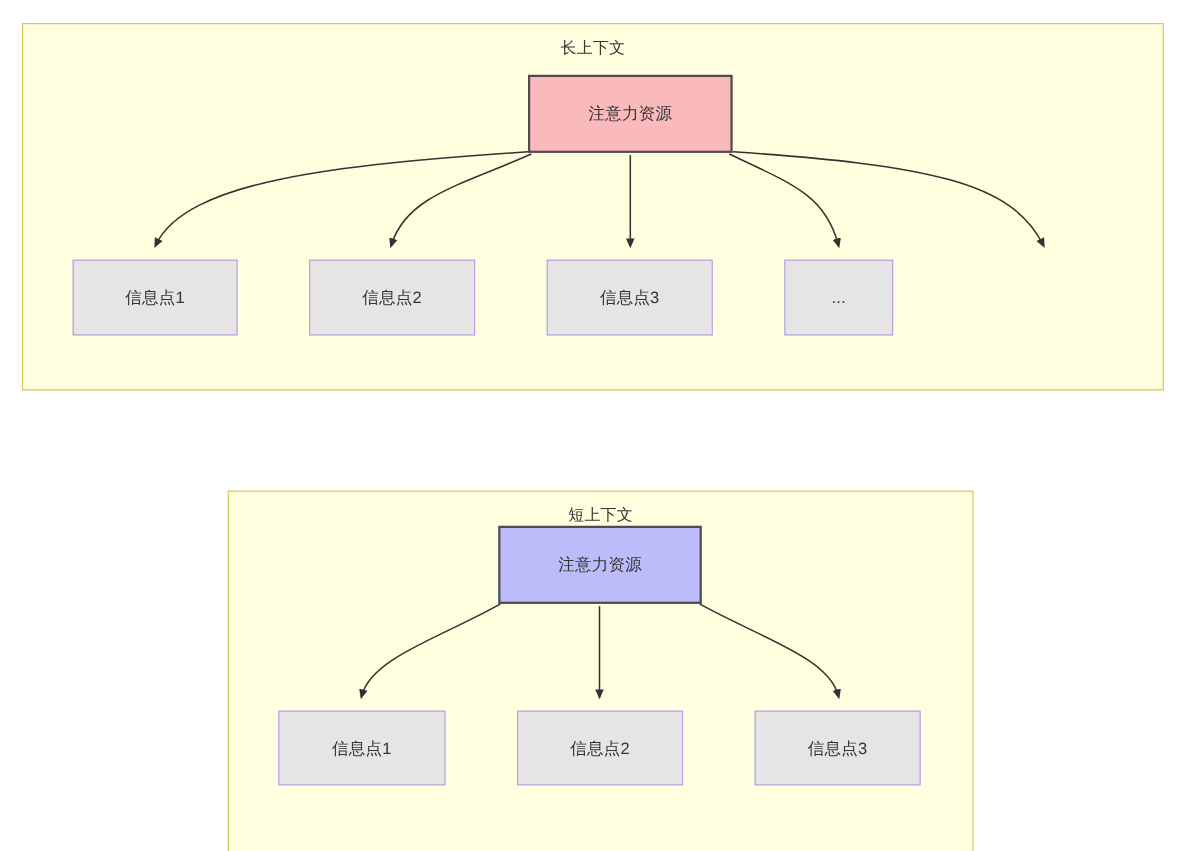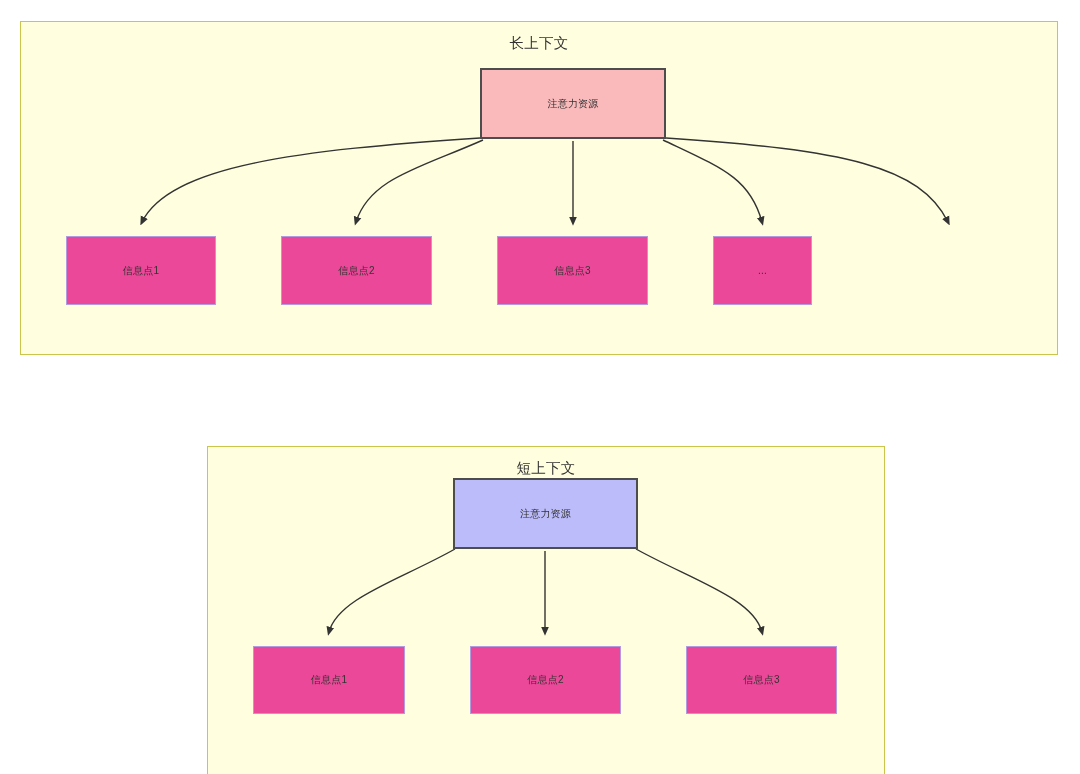--- a/index.html
+++ b/index.html
@@ -48,35 +48,35 @@
   }
   #panel-long .panel-title { top: 12px; }
   #panel-short .panel-title { top: 12px; }
 
   .node {
     position: absolute;
     box-sizing: border-box;
     display: flex;
     align-items: center;
     justify-content: center;
-    font-size: 10px;
+    font-size: 15px;
     color: #333333;
     letter-spacing: 0.2px;
     z-index: 3;
   }
   .node-root-pink {
     background: #FAB9BB;
     border: 2px solid #4D4D4D;
   }
   .node-root-blue {
     background: #BCBCFA;
     border: 2px solid #4D4D4D;
   }
   .node-leaf {
-    background: #ec4899;
+    background: #e5e5e5;
     border: 1.6px solid #B49BE0;
   }
 
   
   #node-long-root   { left: 480px; top: 68px;  width: 186px; height: 71px; }
   #node-long-leaf-0 { left: 66px;  top: 236px; width: 150px; height: 69px; }
   #node-long-leaf-1 { left: 281px; top: 236px; width: 151px; height: 69px; }
   #node-long-leaf-2 { left: 497px; top: 236px; width: 151px; height: 69px; }
   #node-long-leaf-3 { left: 713px; top: 236px; width: 99px;  height: 69px; }
   #node-long-leaf-4 { left: 874px; top: 236px; width: 150px; height: 69px; }

